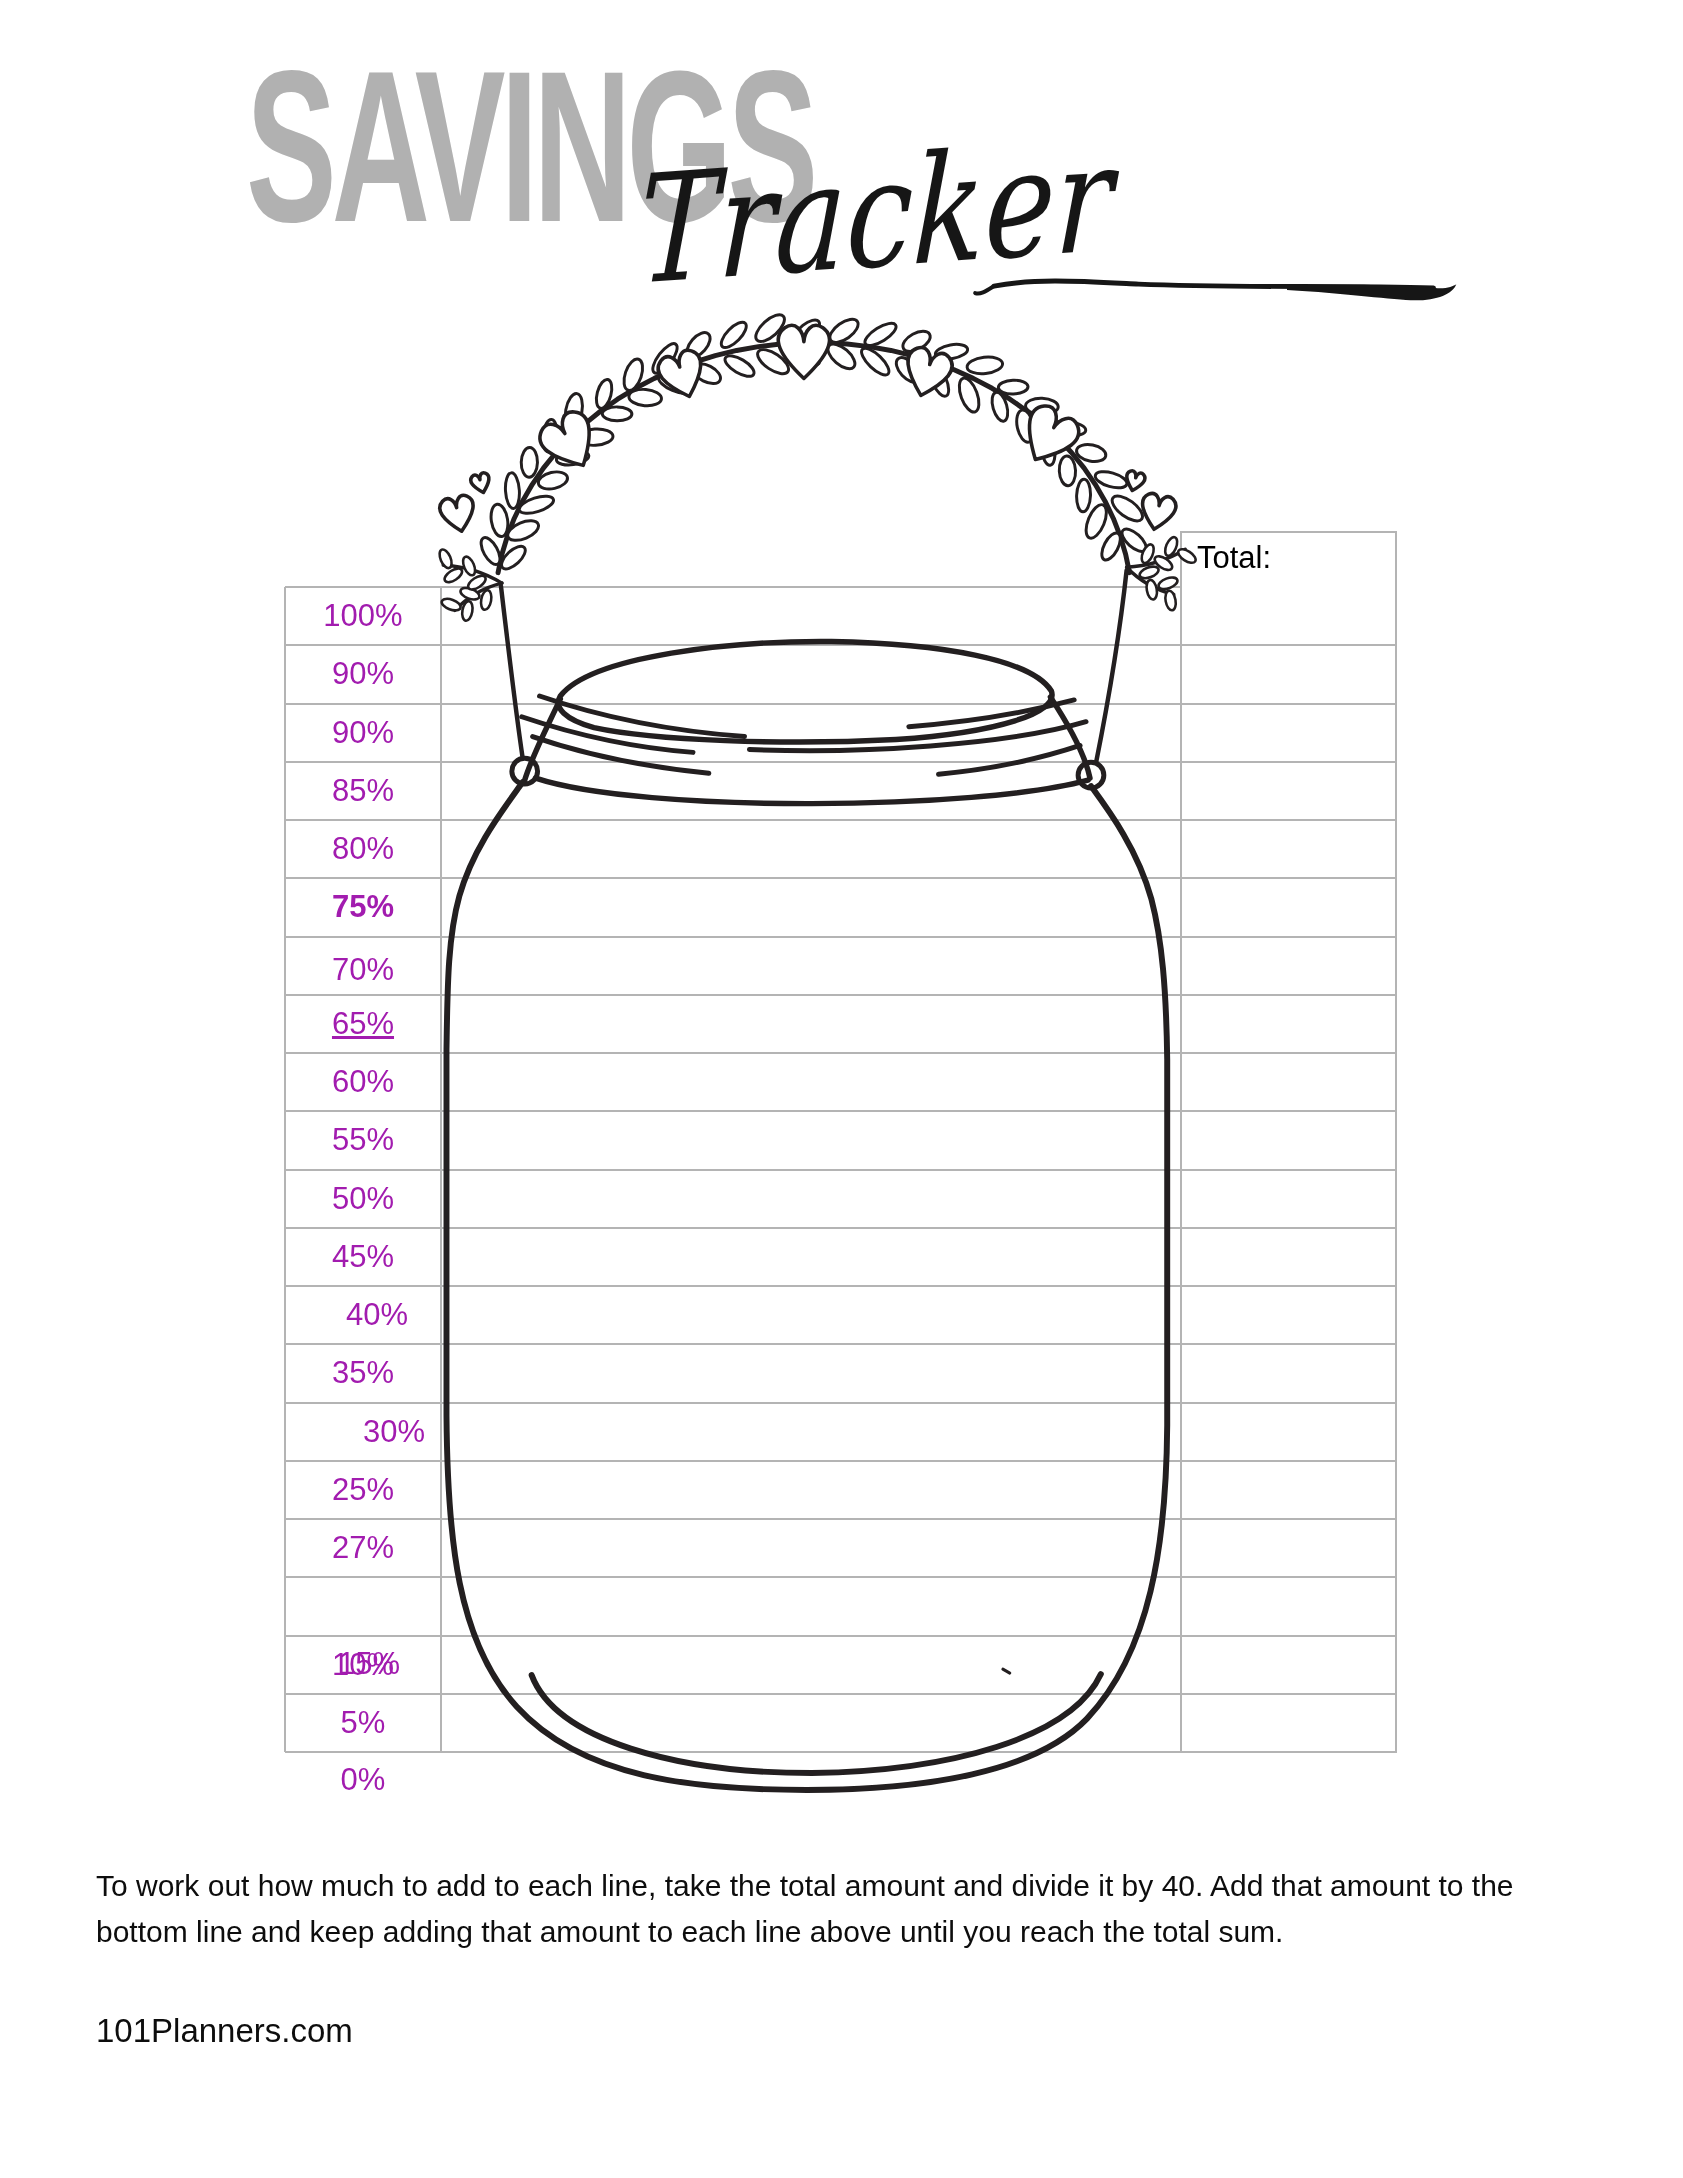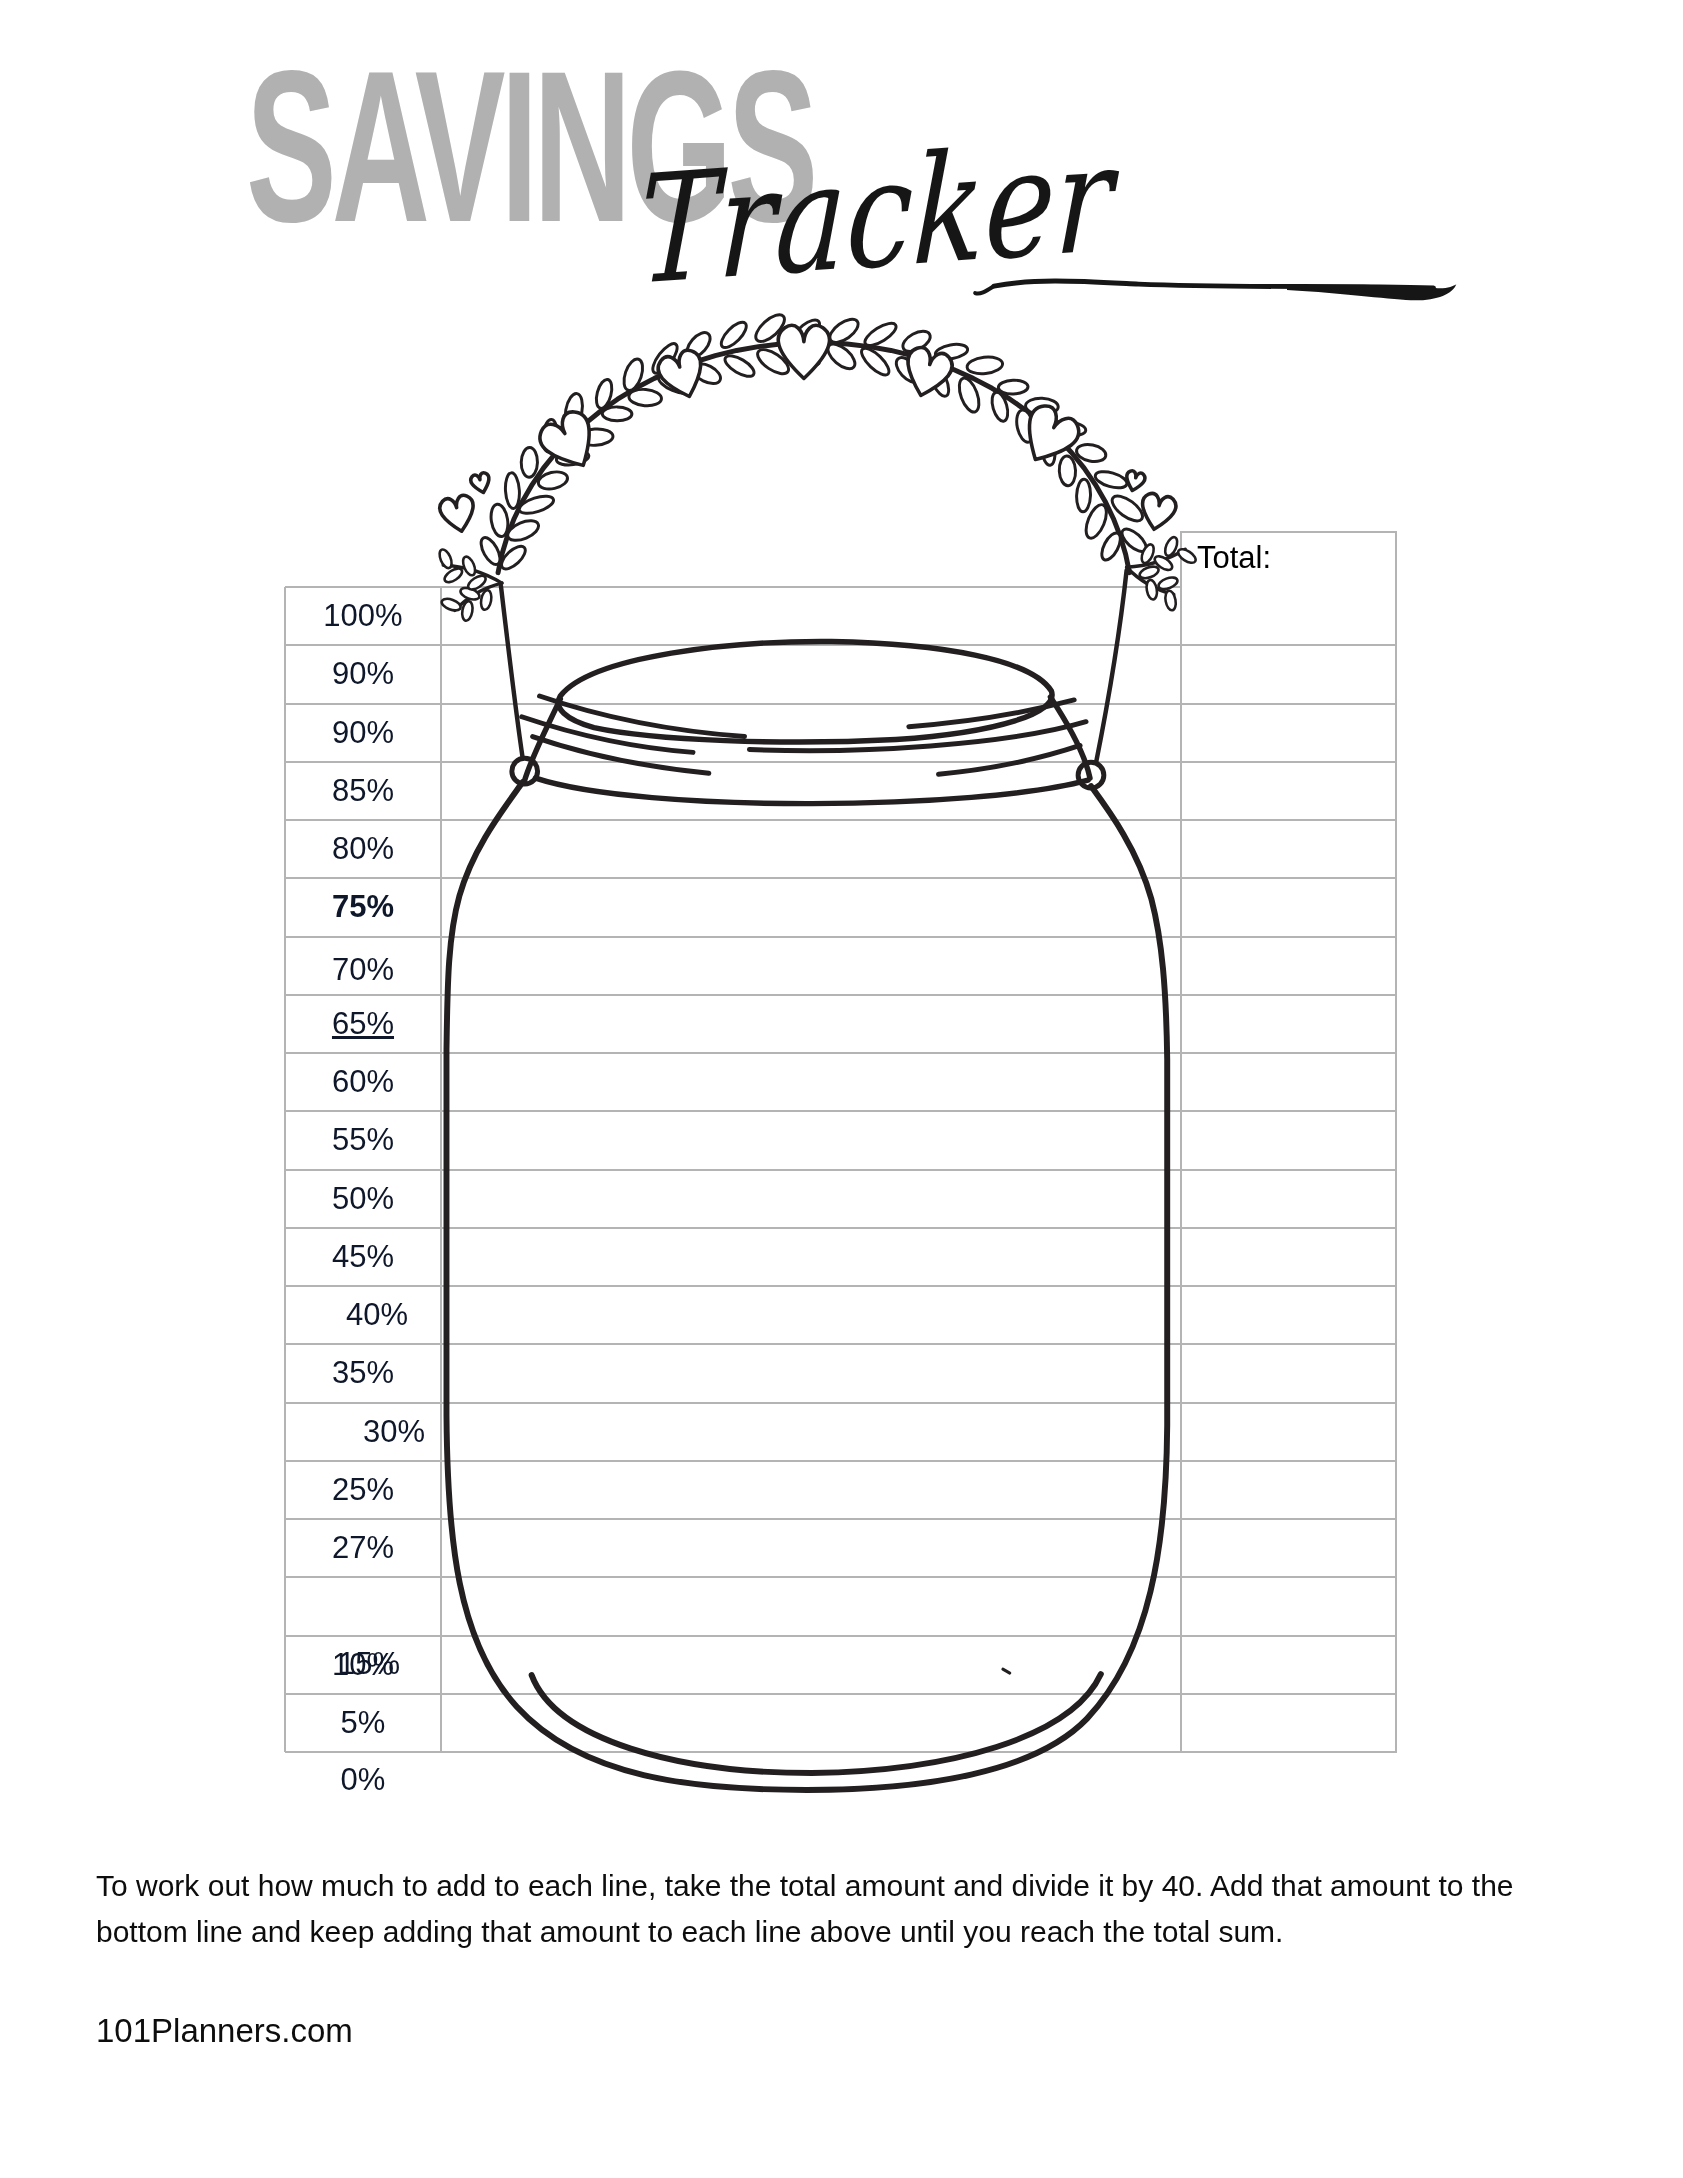--- a/index.html
+++ b/index.html
@@ -9,21 +9,21 @@
   .title-main{position:absolute;left:246px;top:38px;z-index:2;
     font-family:"Liberation Sans",sans-serif;font-weight:900;font-size:216px;line-height:216px;
     letter-spacing:-8px;color:#b1b1b1;transform:scaleX(0.63);transform-origin:0 0;white-space:nowrap;}
   .title-script{position:absolute;left:642px;top:156px;z-index:3;
     font-family:"DejaVu Serif",serif;font-style:italic;font-size:149px;line-height:149px;
     color:#161616;transform:rotate(-4deg) skewX(-6deg) scaleX(0.8);transform-origin:0 0;white-space:nowrap;}
   
   .grid{position:absolute;z-index:1;}
   .gl{position:absolute;background:#b4b4b4;}
   .plabel{position:absolute;display:flex;align-items:center;justify-content:center;
-    font-size:31px;color:#0f172a;}
+    font-size:31px;color:#a21caf;}
   .fillcell{position:absolute;background:transparent;}
   .total-head{position:absolute;left:898px;top:-53px;width:211px;height:109px;
     font-size:31px;color:#000;padding:6px 0 0 14px;box-sizing:border-box;}
   
   .art{position:absolute;left:0;top:0;z-index:4;pointer-events:none;}
   
   .instructions{position:absolute;left:96px;top:1863px;width:1455px;z-index:2;
     font-size:30px;line-height:46px;color:#0d0d0d;margin:0;}
   .site{position:absolute;left:96px;top:2012px;z-index:2;font-size:33px;color:#0d0d0d;}
 </style>

